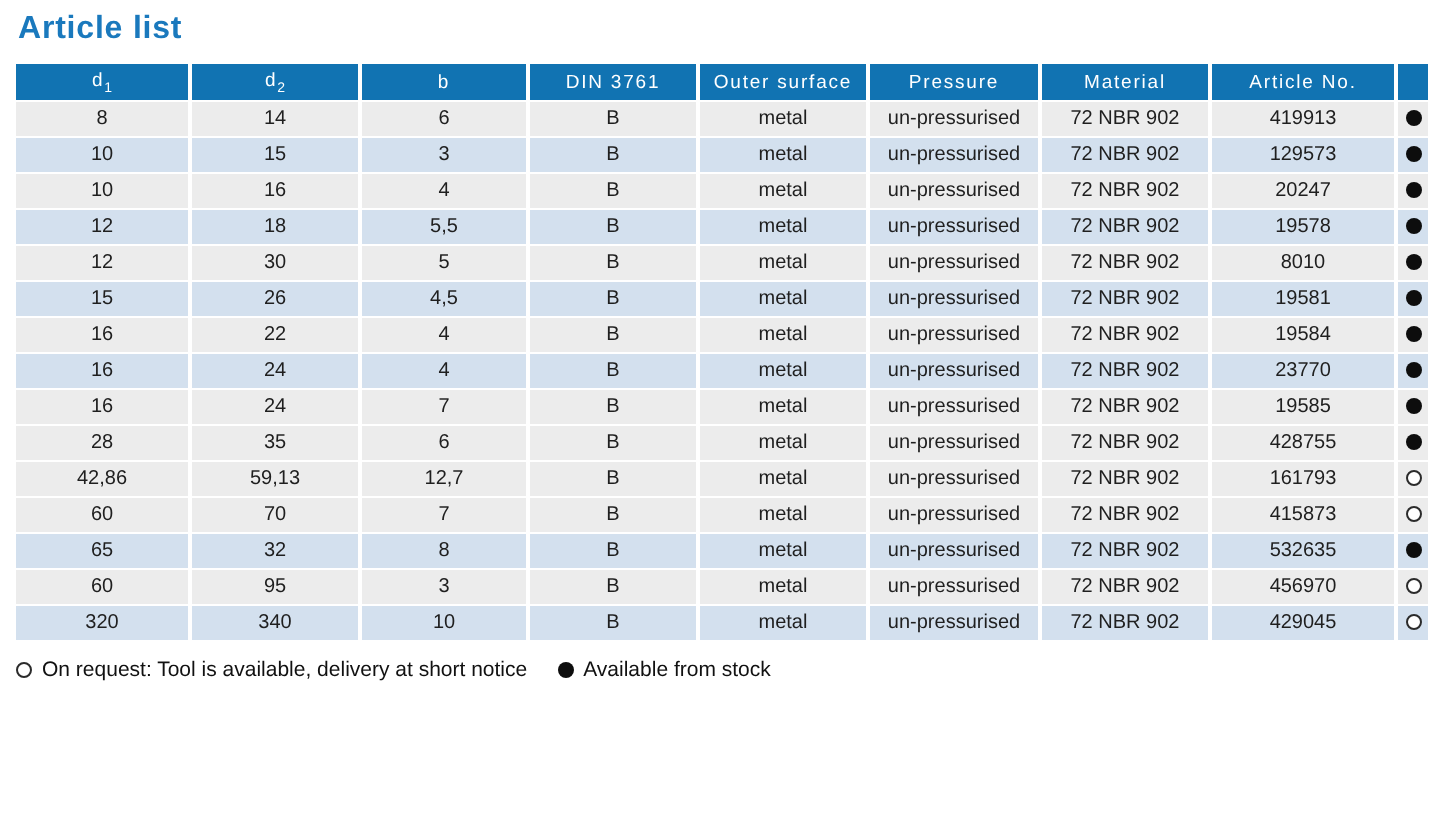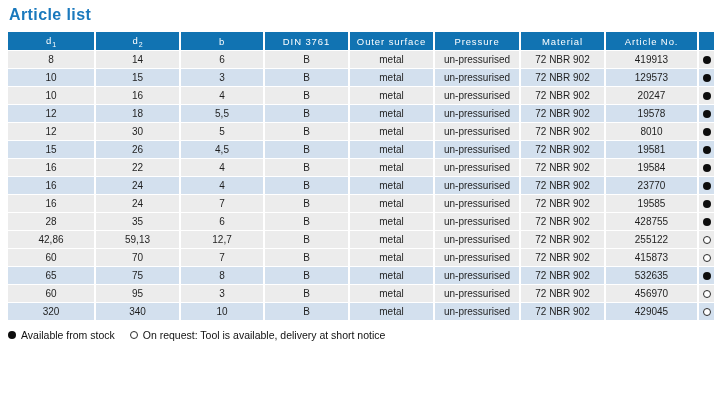--- a/index.html
+++ b/index.html
@@ -217,37 +217,37 @@
           <td><span class="dot dot-filled"></span></td>
         </tr>
         <tr class="row-odd">
           <td>42,86</td>
           <td>59,13</td>
           <td>12,7</td>
           <td>B</td>
           <td>metal</td>
           <td>un-pressurised</td>
           <td>72 NBR 902</td>
-          <td>255122</td>
+          <td>161793</td>
           <td><span class="dot dot-open"></span></td>
         </tr>
         <tr class="row-odd">
           <td>60</td>
           <td>70</td>
           <td>7</td>
           <td>B</td>
           <td>metal</td>
           <td>un-pressurised</td>
           <td>72 NBR 902</td>
           <td>415873</td>
           <td><span class="dot dot-open"></span></td>
         </tr>
         <tr class="row-even">
           <td>65</td>
-          <td>75</td>
+          <td>32</td>
           <td>8</td>
           <td>B</td>
           <td>metal</td>
           <td>un-pressurised</td>
           <td>72 NBR 902</td>
           <td>532635</td>
           <td><span class="dot dot-filled"></span></td>
         </tr>
         <tr class="row-odd">
           <td>60</td>
@@ -268,22 +268,22 @@
           <td>metal</td>
           <td>un-pressurised</td>
           <td>72 NBR 902</td>
           <td>429045</td>
           <td><span class="dot dot-open"></span></td>
         </tr>
       </tbody>
   </table>
 
   <div class="legend">
+    <span class="legend-item">
+      <span class="dot dot-open"></span>
+      <span>On request: Tool is available, delivery at short notice</span>
+    </span>
     <span class="legend-item">
       <span class="dot dot-filled"></span>
       <span>Available from stock</span>
     </span>
-    <span class="legend-item">
-      <span class="dot dot-open"></span>
-      <span>On request: Tool is available, delivery at short notice</span>
-    </span>
   </div>
 </div>
 
 </body></html>

